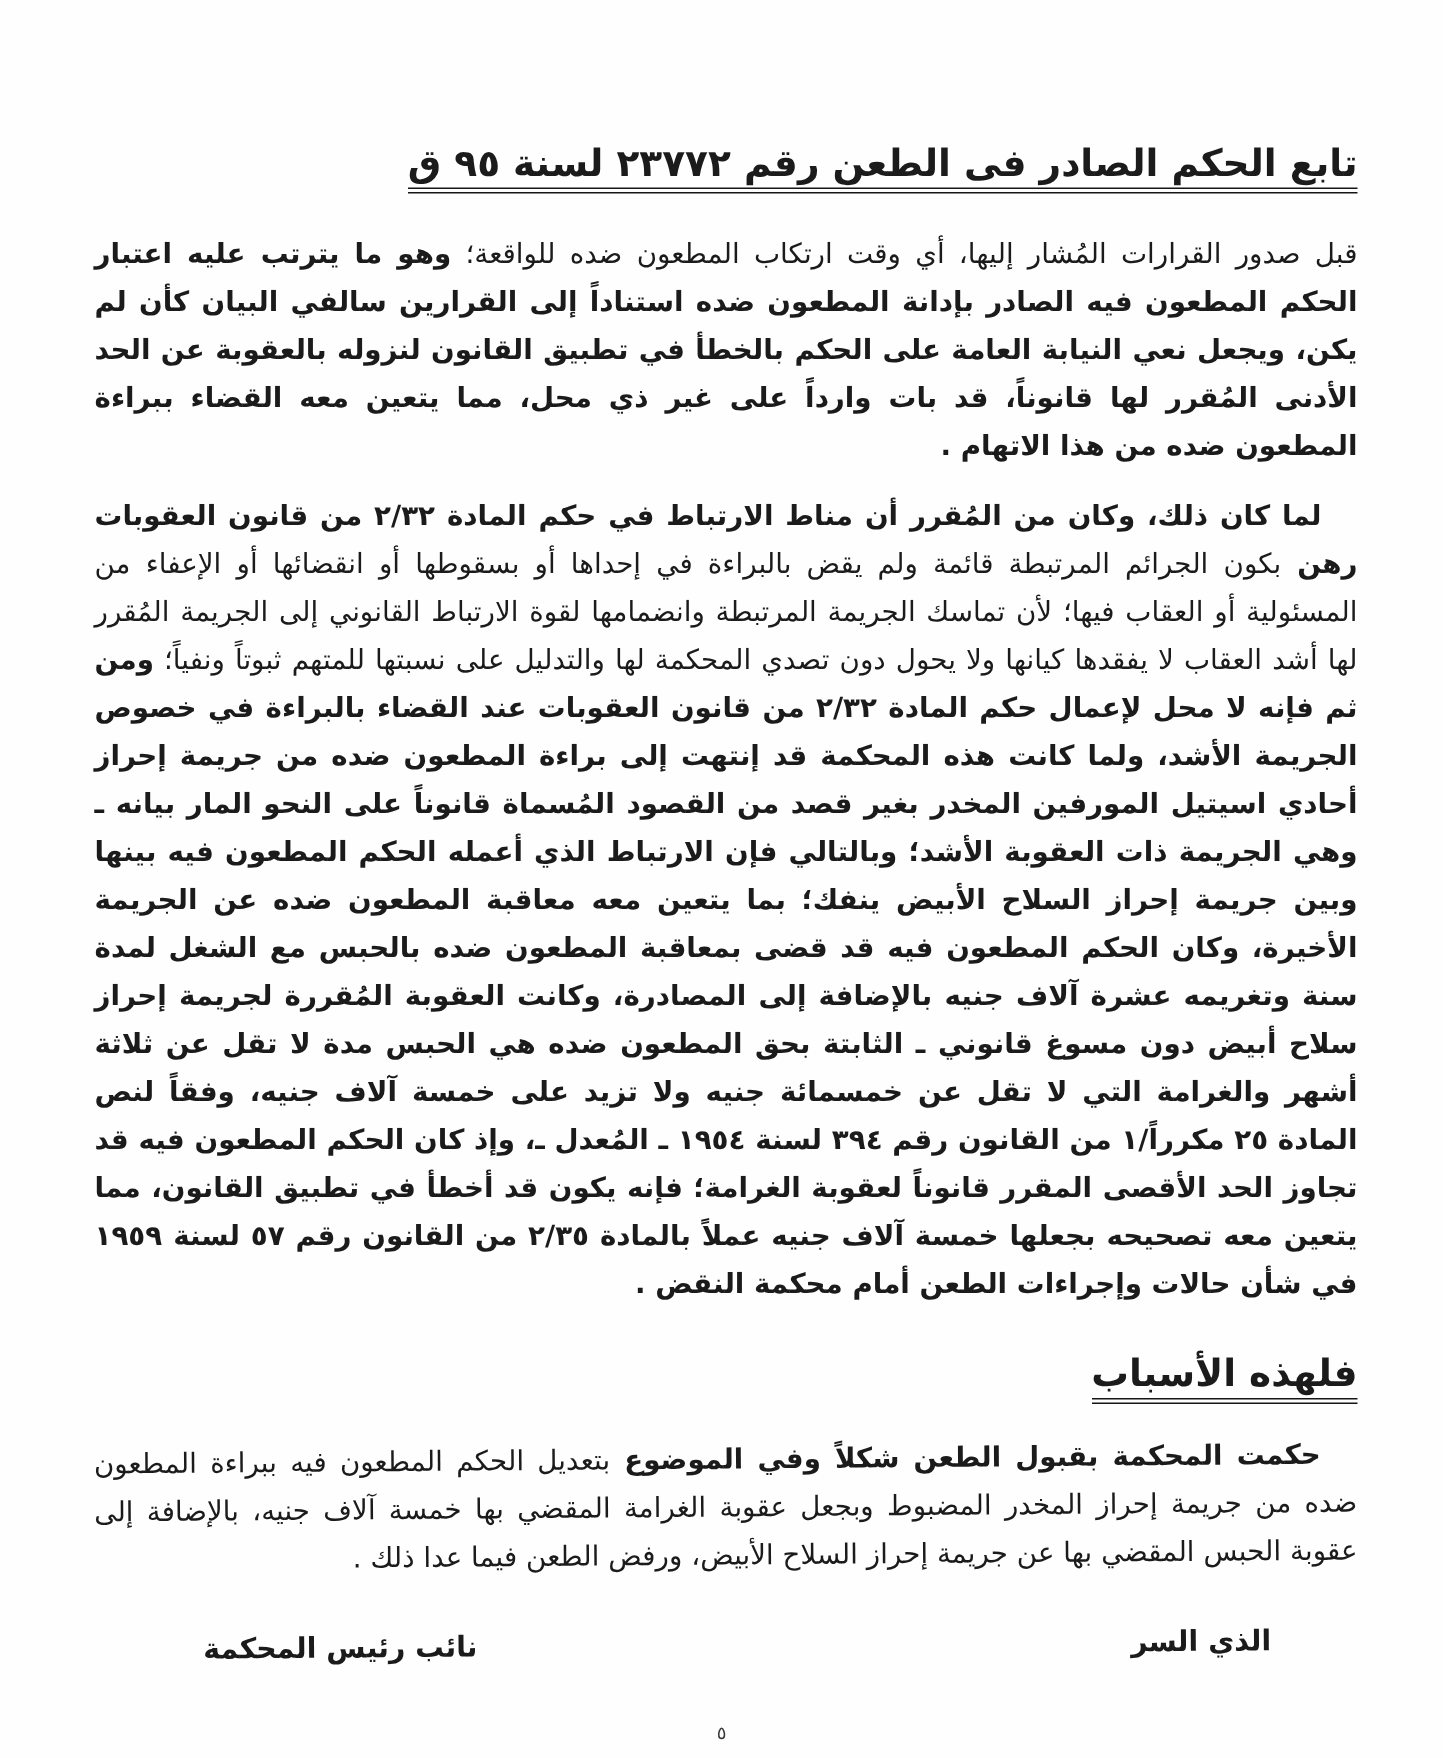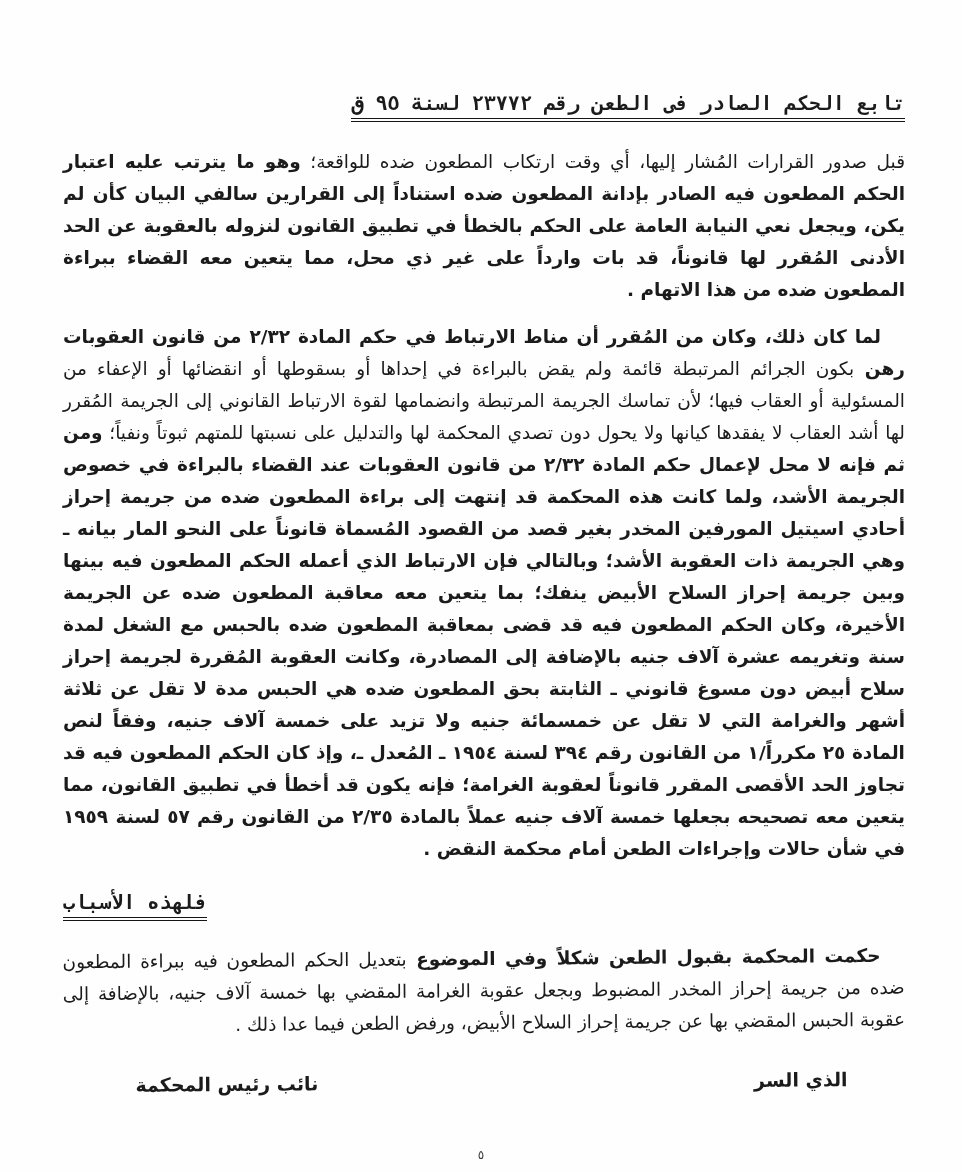--- a/index.html
+++ b/index.html
@@ -4,31 +4,31 @@
 <style>
   html,body{margin:0;padding:0;background:#ffffff;}
   .page{
     width:962px;height:1172px;background:#fefefe;position:relative;
     direction:rtl;overflow:hidden;box-sizing:border-box;
     padding:90px 57px 0 63px;
     font-family:"DejaVu Sans",sans-serif;color:#1b1b1b;
   }
   .hdr{ text-align:right;margin:0 0 26px 0;}
   .hdr-text{
-    font-weight:bold;font-size:20px;line-height:1.5;
-    border-bottom:4px double #151515;padding-bottom:2px;font-family:Liberation Mono, monospace;
+    font-weight:bold;font-size:25px;line-height:1.5;
+    border-bottom:4px double #151515;padding-bottom:2px;
   }
   .para{
     font-size:18.5px;line-height:32px;text-align:justify;
     margin:0 0 15px 0;
   }
   .para .b{font-weight:bold;}
   .indent{text-indent:24px;}
   .section{
-    text-align:left;margin:24px 0 24px 0;font-size:20px;font-weight:bold;
+    text-align:right;margin:24px 0 24px 0;font-size:20px;font-weight:bold;
   }
   .closing-wrap{transform:rotate(-0.45deg);transform-origin:50% 50%;}
   .sigrow{
     display:flex;justify-content:space-between;align-items:baseline;
     font-weight:bold;font-size:19px;margin-top:32px;
     padding:0 58px 0 72px;
   }
   .pagenum{
     position:absolute;bottom:10px;left:50%;transform:translateX(-50%);
     font-size:12px;color:#3a3a3a;

